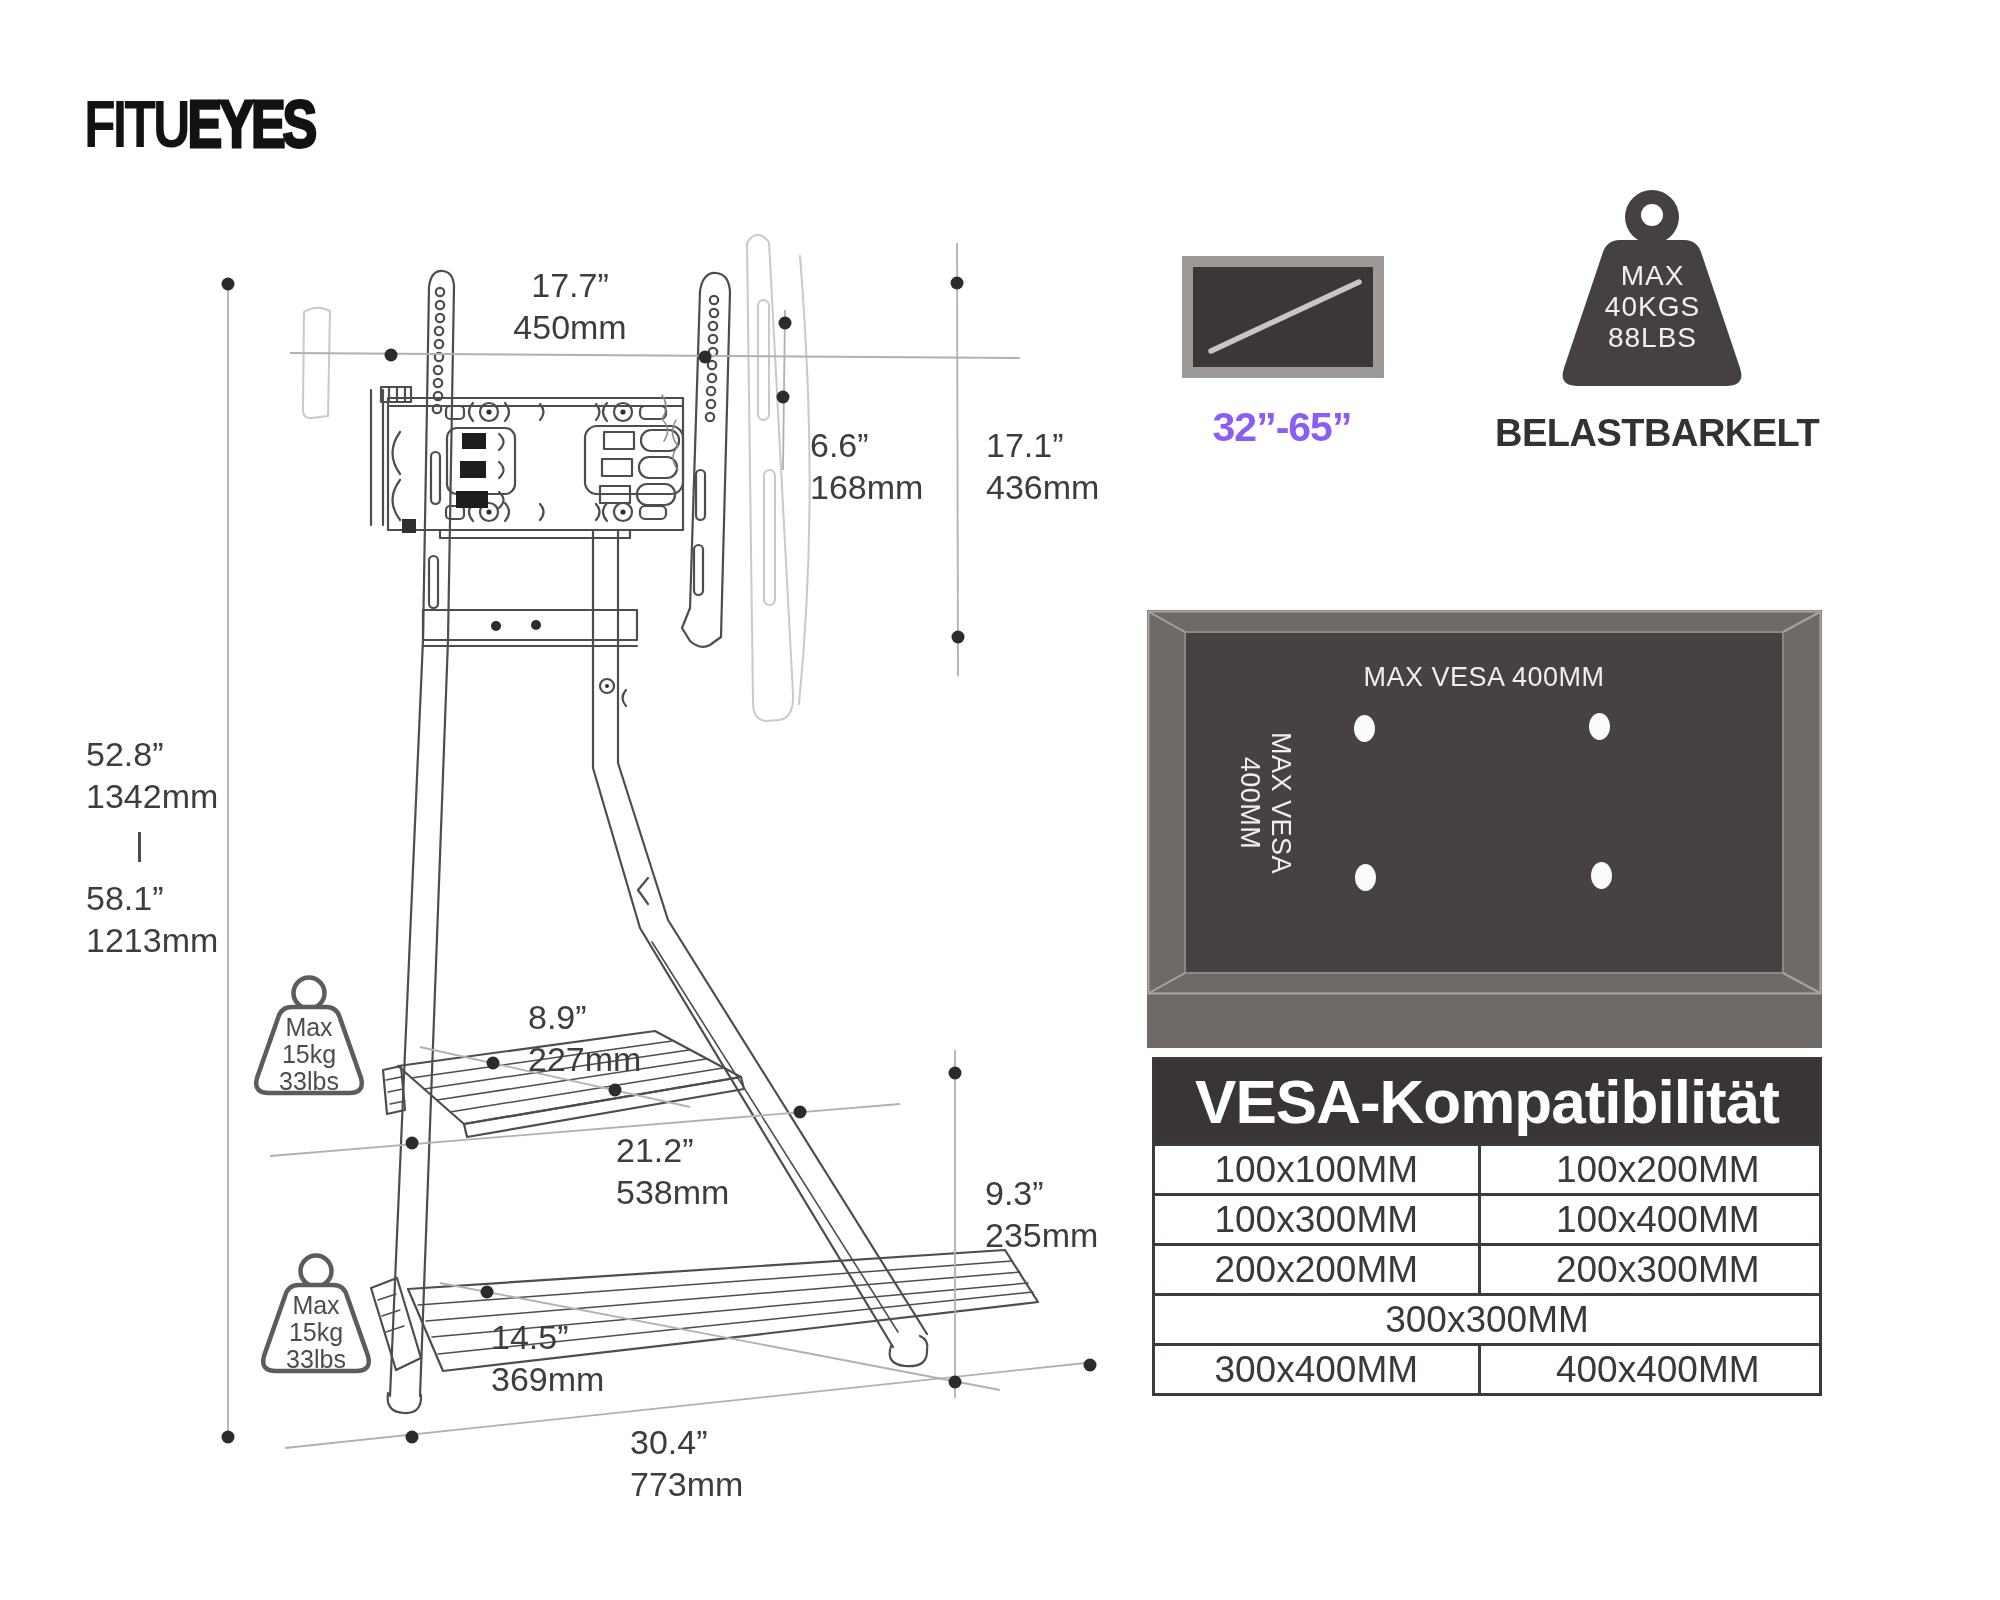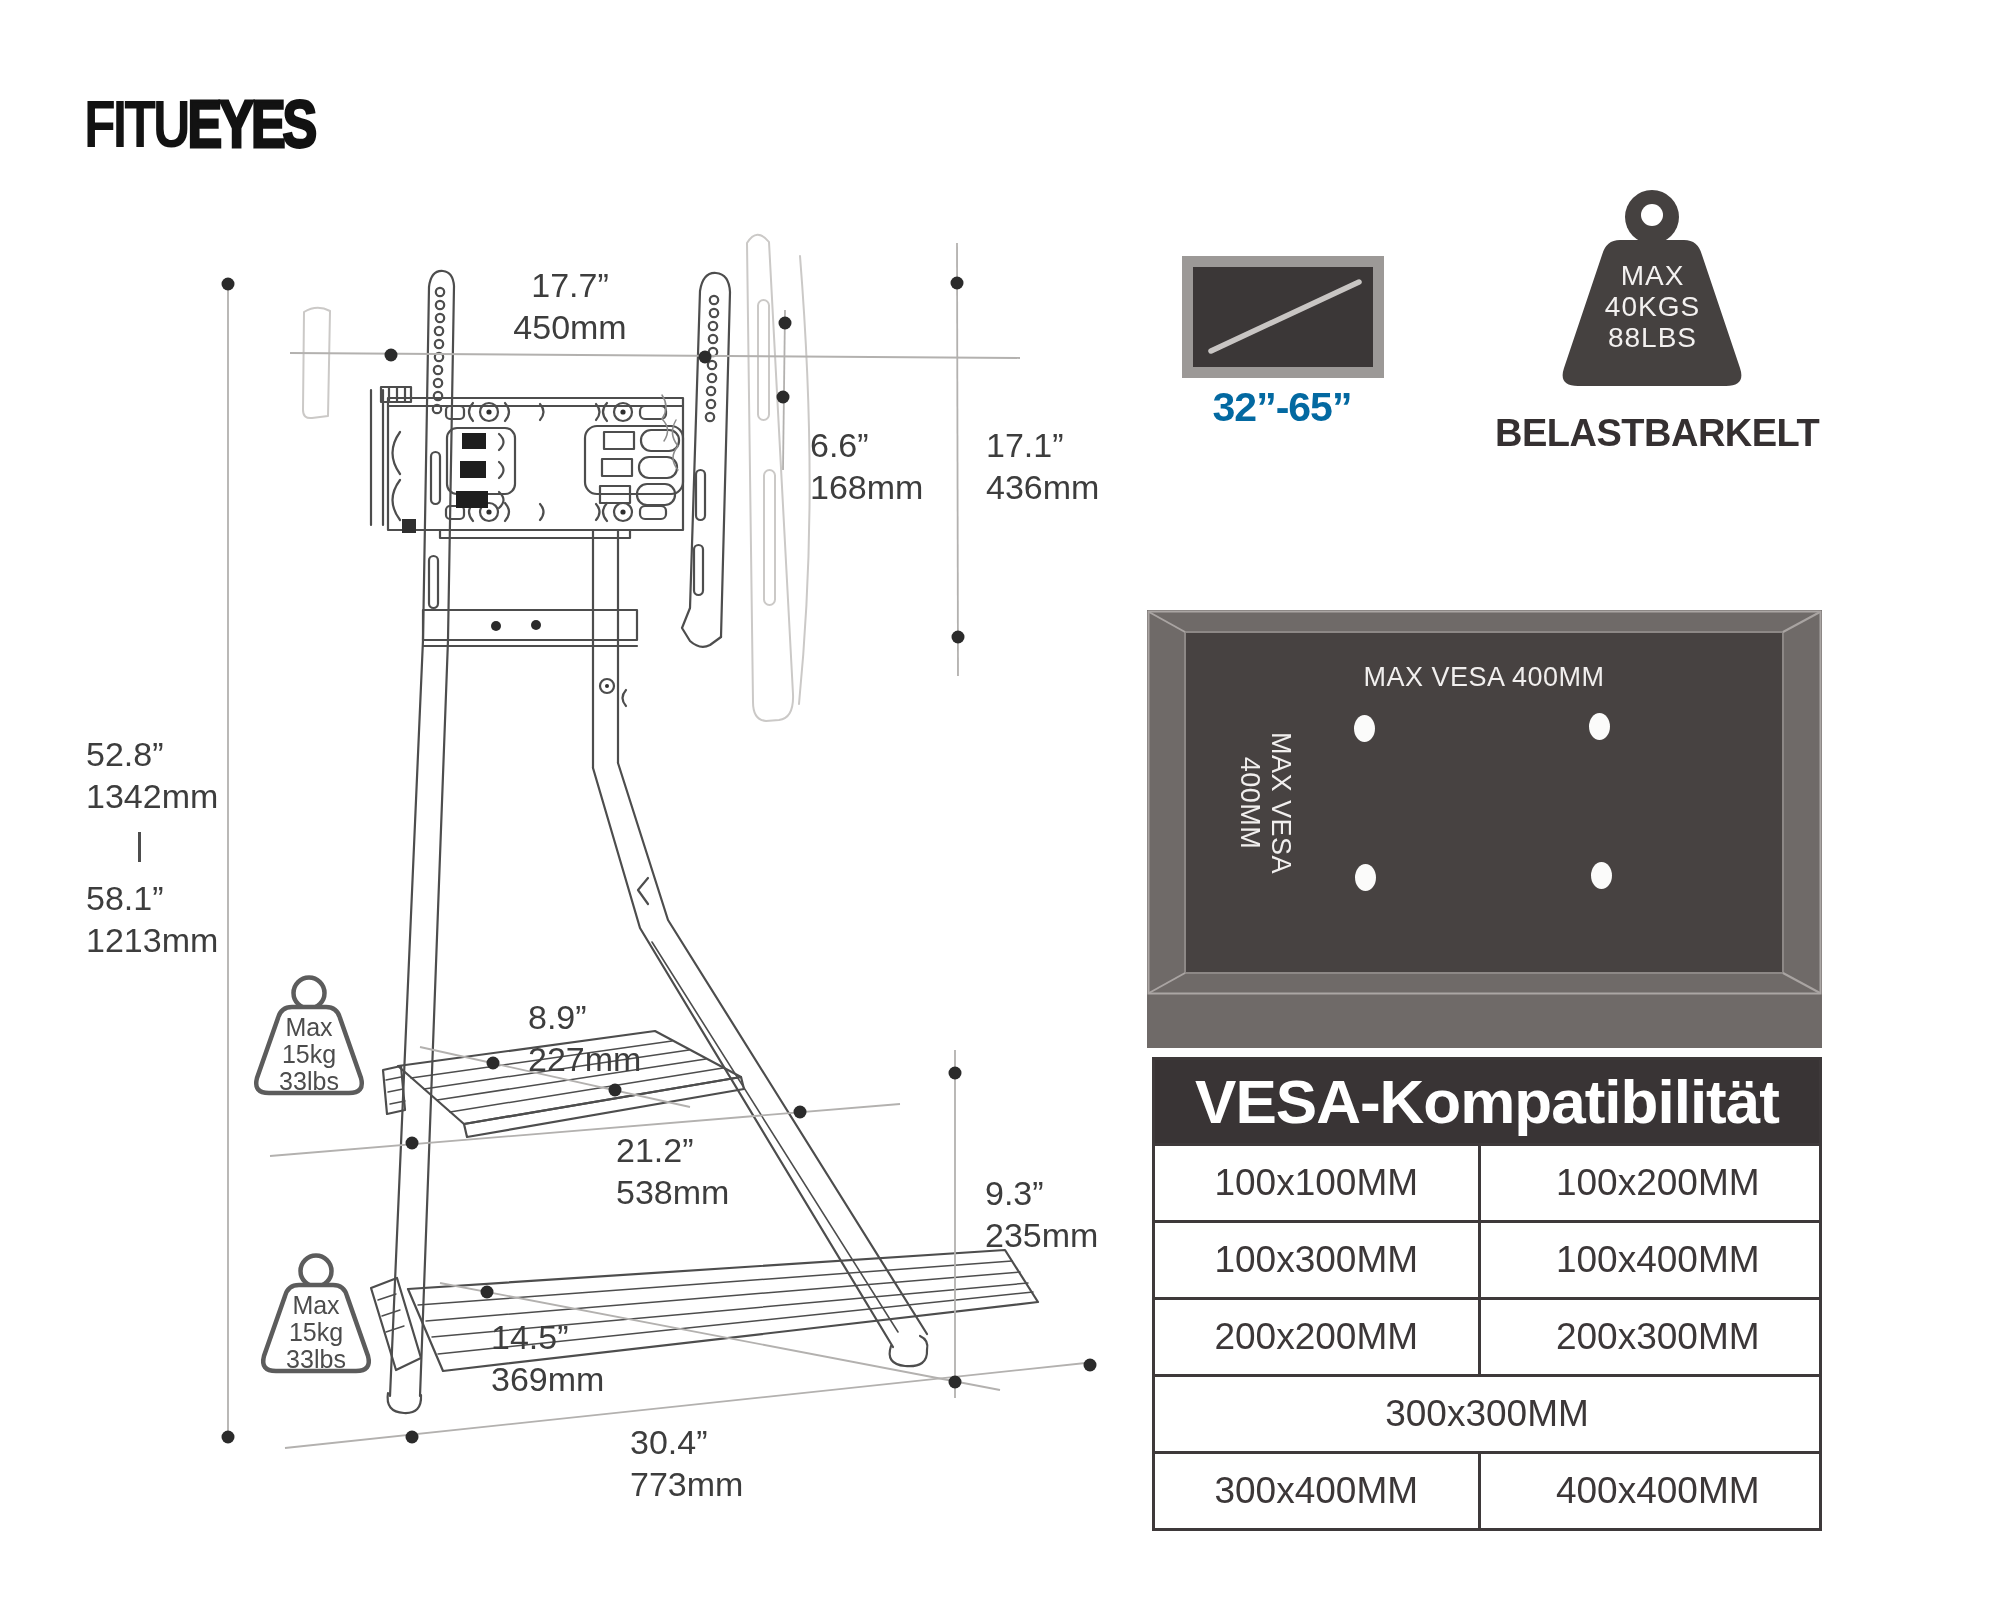--- a/index.html
+++ b/index.html
@@ -19,22 +19,22 @@
   .dim.center{text-align:center;}
   .height-dash{width:3px;height:30px;background:#4d4d4d;margin:15px 0 15px 52px;}
   
   .badge{position:absolute;width:122px;height:134px;}
   .badge svg{position:absolute;left:0;top:0;}
   .badge-text{position:absolute;left:0;right:0;top:42px;text-align:center;
     font-size:25px;line-height:27px;color:#4c4c4c;}
   
   .tv-icon{position:absolute;left:1182px;top:256px;width:180px;height:100px;
     border:11px solid #9c9997;background:#3b3737;}
-  .tv-range{position:absolute;left:1162px;top:384px;width:240px;text-align:center;
-    font-size:41px;font-weight:700;color:#0369a1;letter-spacing:-1px;}
+  .tv-range{position:absolute;left:1162px;top:404px;width:240px;text-align:center;
+    font-size:41px;font-weight:700;color:#8b5cf6;letter-spacing:-1px;}
   .weight-icon{position:absolute;left:1545px;top:172px;width:215px;height:225px;}
   .weight-text{position:absolute;left:0;right:0;top:88px;text-align:center;
     font-size:28px;line-height:31px;color:#f3f1f0;letter-spacing:1px;}
   .load-caption{position:absolute;left:1495px;top:412px;width:320px;text-align:center;
     font-size:38px;font-weight:700;color:#353031;letter-spacing:-0.5px;}
   .panel-heading{position:absolute;left:1155px;top:531px;width:665px;text-align:center;
     font-size:53px;font-weight:700;color:#2d292a;letter-spacing:-1.5px;}
   
   .back-panel{position:absolute;left:1147px;top:610px;width:675px;height:438px;background:#6f6a68;}
   .panel-face{position:absolute;left:38px;top:22px;width:598px;height:341px;background:#474241;}
@@ -42,21 +42,21 @@
   .vesa-h{position:absolute;left:38px;top:52px;width:598px;text-align:center;
     font-size:27px;color:#f1efee;letter-spacing:0.5px;}
   .vesa-v{position:absolute;left:24px;top:178px;width:220px;height:30px;text-align:center;
     font-size:27px;color:#f1efee;letter-spacing:0.5px;transform:rotate(90deg);transform-origin:center;}
   .hole{position:absolute;width:21px;height:27px;border-radius:50%;background:#fbfbfa;}
   
   .vesa-table{position:absolute;left:1152px;top:1057px;width:670px;border:3px solid #3e393a;background:#fff;box-sizing:border-box;}
   .vesa-header{height:83px;background:#393435;color:#ffffff;font-weight:700;font-size:62px;
     letter-spacing:-1px;display:flex;align-items:center;justify-content:center;}
   .vesa-row{display:flex;border-top:3px solid #3e393a;}
-  .vesa-cell{flex:1;height:74px;display:flex;align-items:center;justify-content:center;
+  .vesa-cell{flex:1;height:47px;display:flex;align-items:center;justify-content:center;
     font-size:37px;color:#3c3738;}
   .vesa-cell + .vesa-cell{border-left:3px solid #3e393a;padding-left:16px;}
 </style>
 </head>
 <body>
 
 <div class="canvas">
 
   <div class="logo"><span>FITU</span><span class="heavy">EYES</span></div>
 

